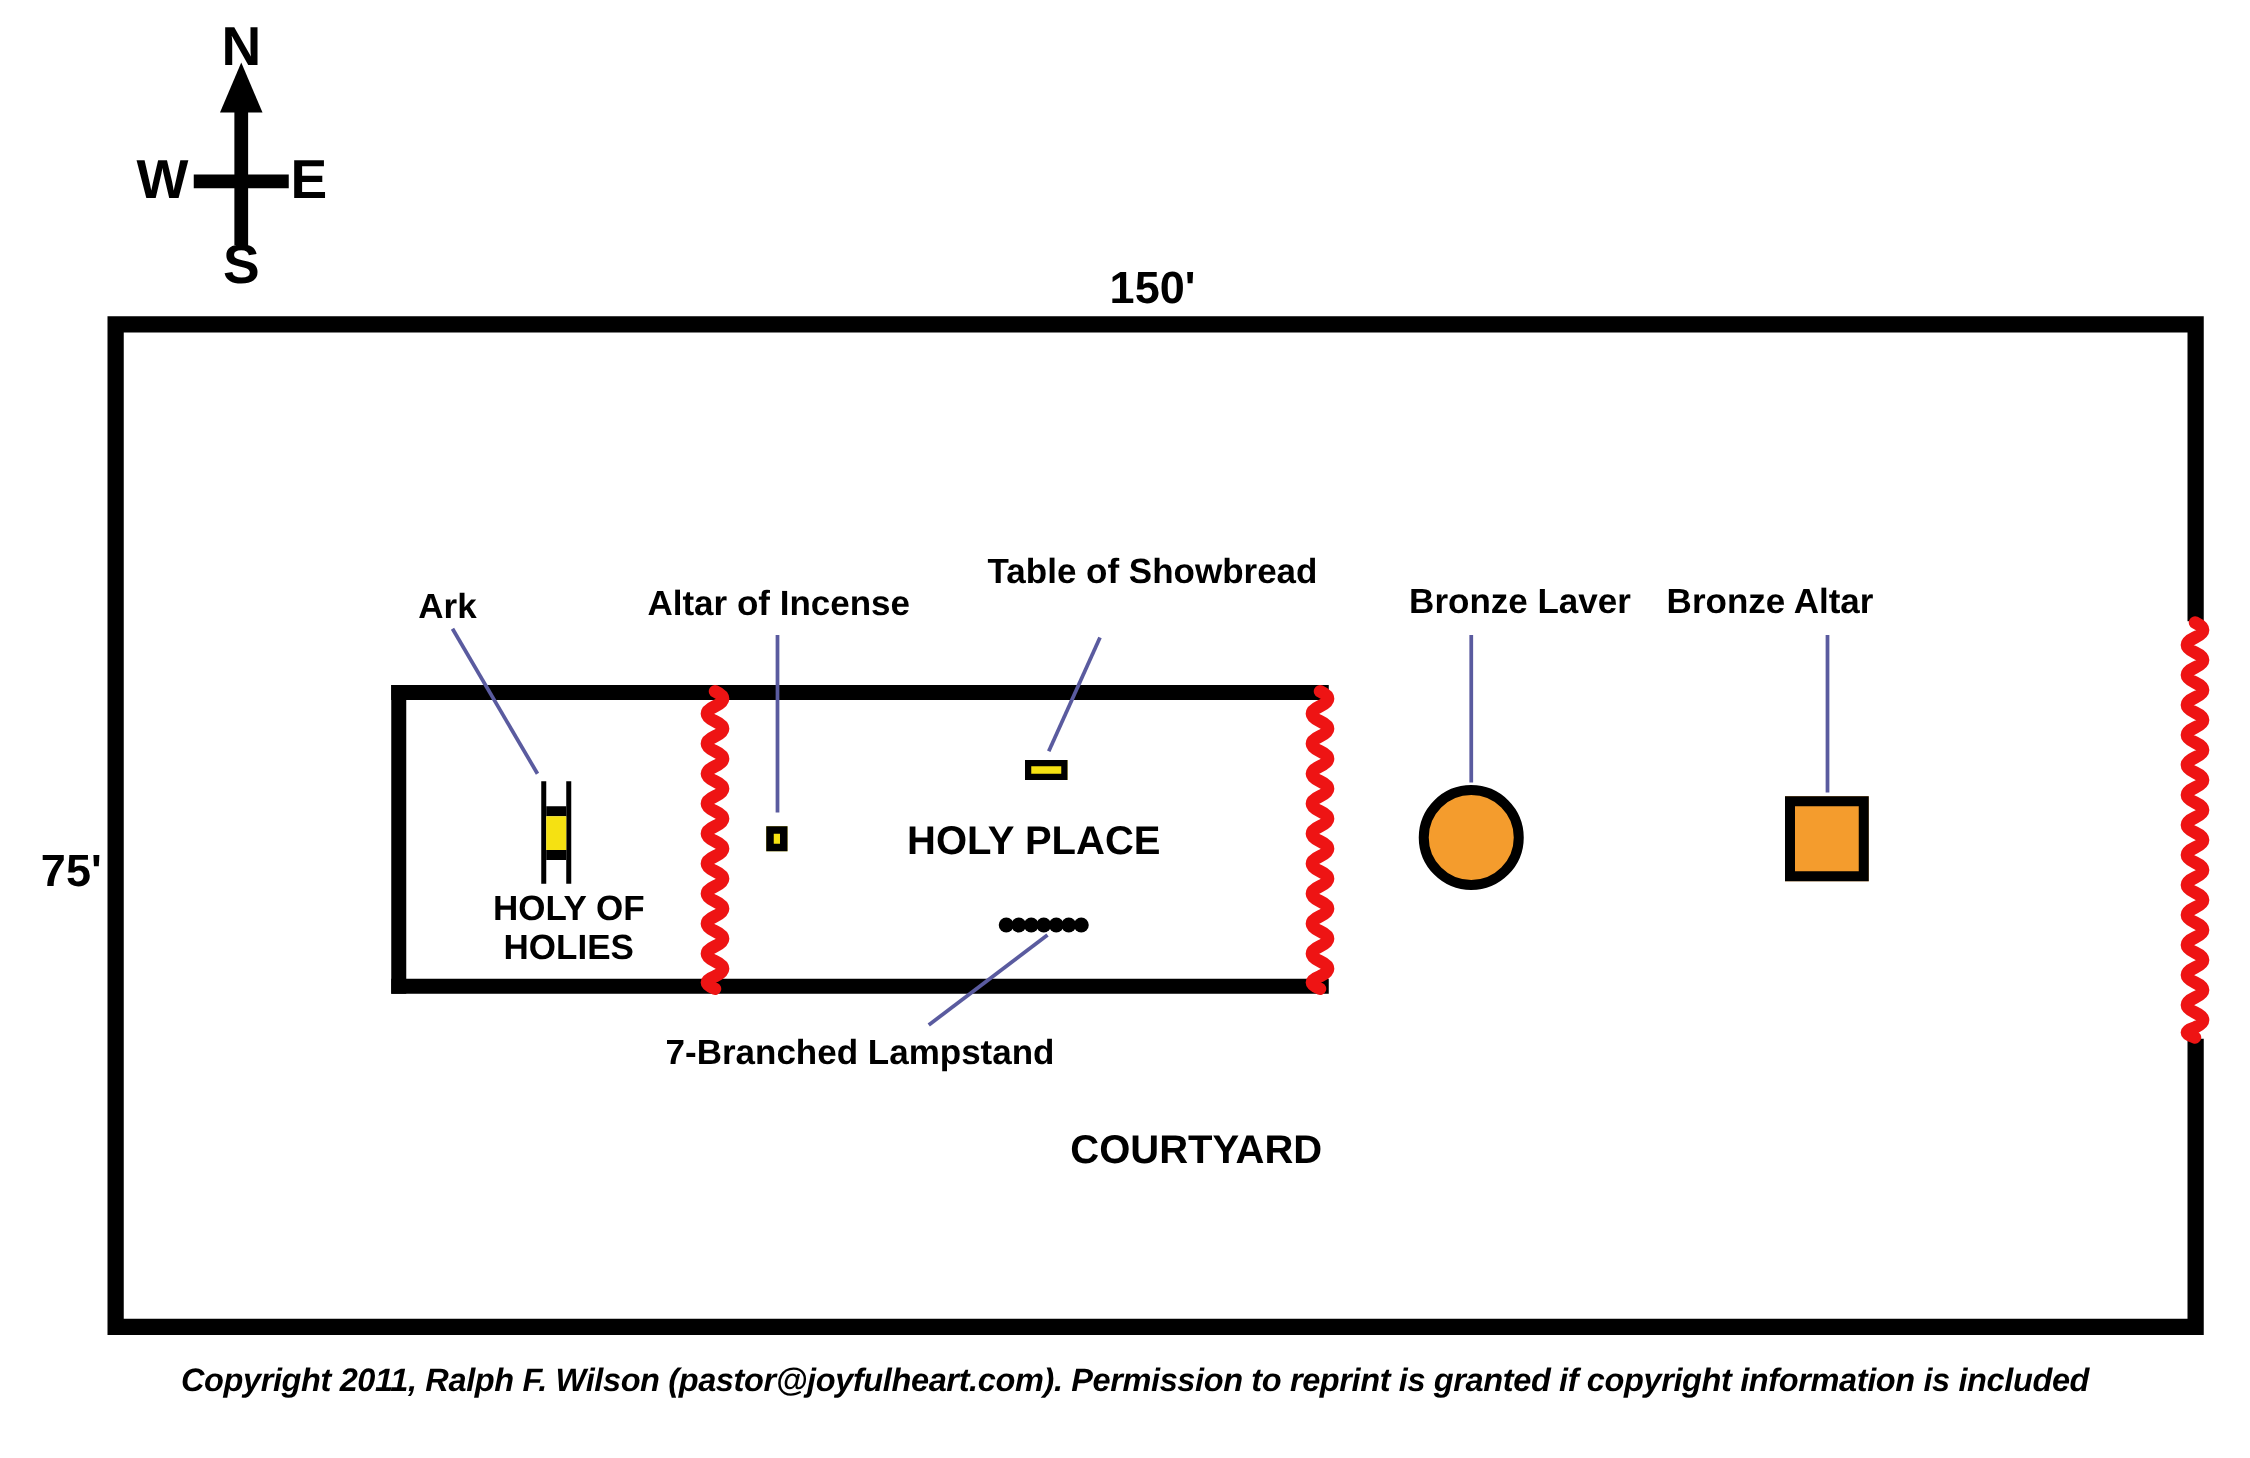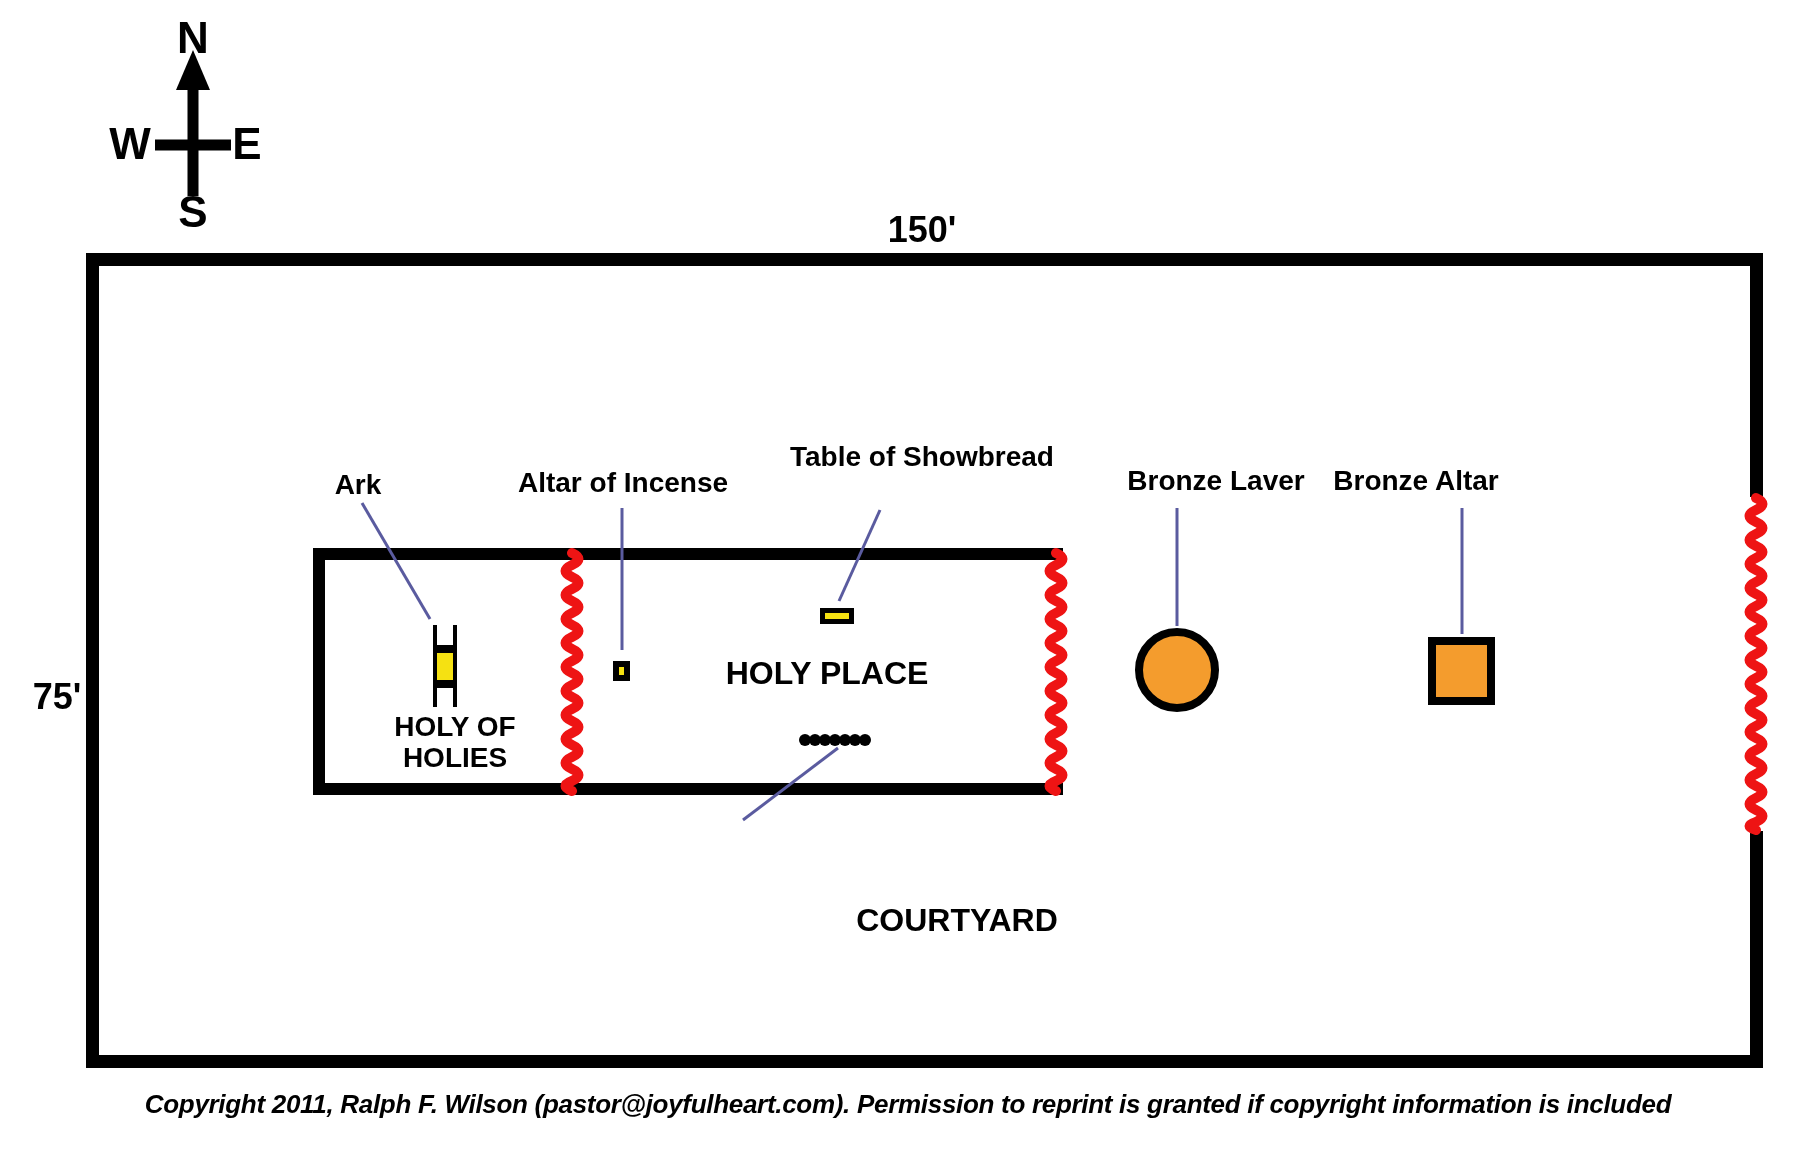--- a/index.html
+++ b/index.html
@@ -101,20 +101,21 @@
 
 
   <div class="ctr dim-label" style="left:922px; top:230px;">150'</div>
   <div class="ctr dim-label" style="left:57px;  top:668px;margin-top:29px;">75'</div>
 
   <div class="ctr item-label" style="left:358px;  top:485px;">Ark</div>
   <div class="ctr item-label" style="left:623px;  top:483px;">Altar of Incense</div>
   <div class="ctr item-label" style="left:922px;  top:457px;text-align:right;">Table of Showbread</div>
   <div class="ctr item-label" style="left:1216px; top:481px;">Bronze Laver</div>
   <div class="ctr item-label" style="left:1416px; top:481px;text-align:center;">Bronze Altar</div>
+  <div class="ctr item-label" style="left:688px;  top:842px;">7-Branched Lampstand</div>
 
   <div class="ctr hoh-label" style="left:443px; top:742px;margin-left:12px;">
     <span style="display:block;">HOLY OF</span>
     <span style="display:block;">HOLIES</span>
   </div>
   <div class="ctr area-label" style="left:827px; top:673px;">HOLY PLACE</div>
   <div class="ctr area-label" style="left:957px; top:920px;text-align:center;">COURTYARD</div>
 
   <div class="ark">
     <div class="ark-pole-l"></div>

